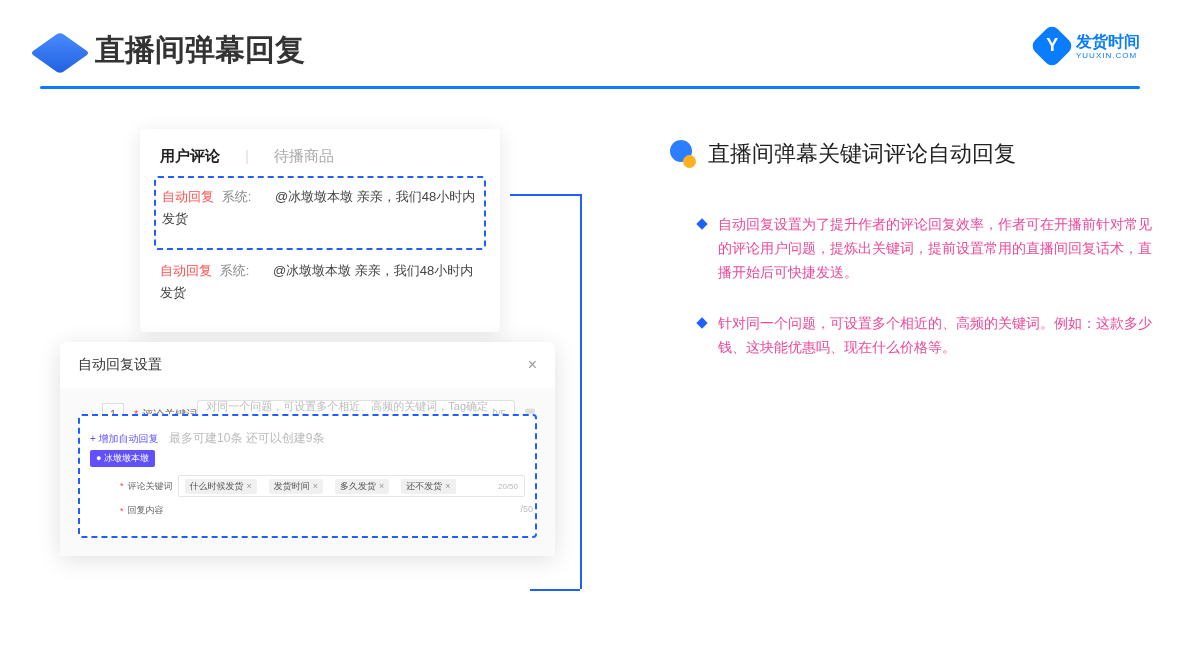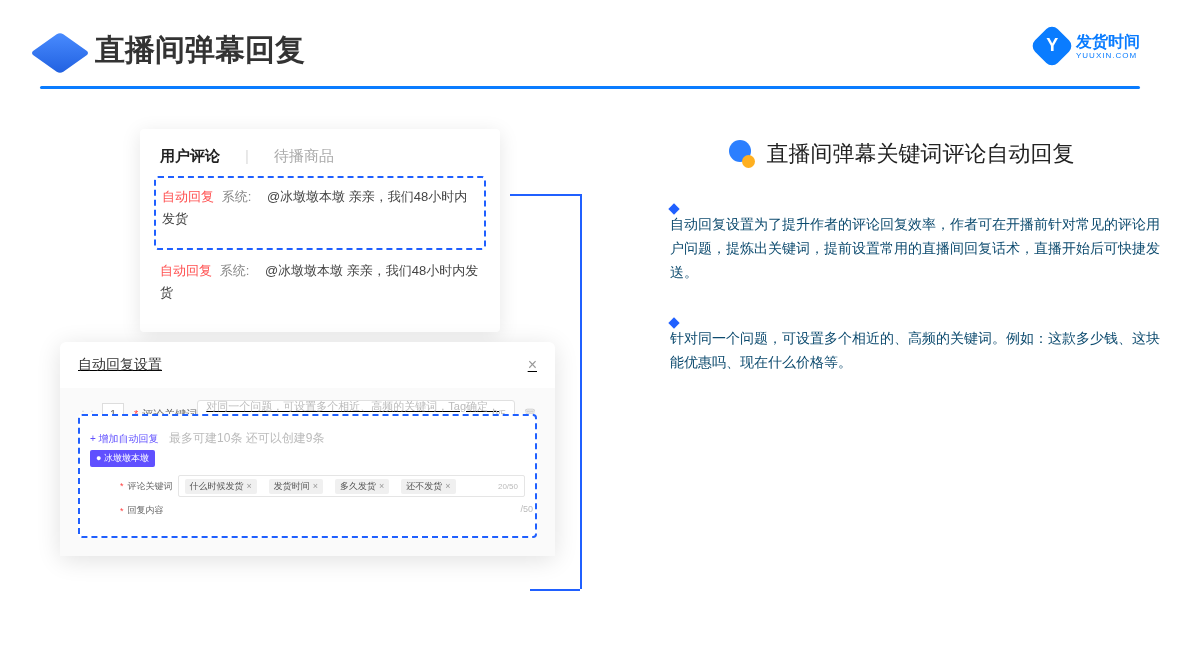--- a/index.html
+++ b/index.html
@@ -11,37 +11,37 @@
 .cube { width: 36px; height: 36px; background: linear-gradient(135deg, #4a8cff, #2060e0); transform: rotate(45deg) skew(-10deg, -10deg); border-radius: 4px; position: absolute; top: 4px; left: 2px; }
 .header-title { font-size: 30px; color: #333; font-weight: 700; }
 .brand { position: absolute; right: 40px; top: 30px; display: flex; align-items: center; }
 .brand-icon { width: 32px; height: 32px; background: #0a7cff; border-radius: 8px; transform: rotate(45deg); position: relative; margin-right: 8px; }
 .brand-icon::after { content: "Y"; position: absolute; color: #fff; font-weight: bold; font-size: 18px; transform: rotate(-45deg); top: 5px; left: 10px; }
 .brand-text { color: #0a7cff; font-size: 16px; font-weight: bold; line-height: 1; }
 .brand-sub { color: #0a7cff; font-size: 8px; letter-spacing: 1px; display: block; }
 .header-line { height: 3px; background: #0a7cff; margin: 15px 40px 0 40px; border-radius: 2px; }
 
 
-.main { display: flex; padding: 40px 19px 0 60px; gap: 80px; }
+.main { display: flex; padding: 40px 19px 0 60px; gap: 108px; }
 .left { width: 500px; position: relative; }
 .right { flex: 1; padding-top: 10px; }
 
 
 .comment-card { background: #fff; border-radius: 4px; box-shadow: 0 4px 20px rgba(0,0,0,0.1); padding: 18px 20px; width: 360px; margin-left: 80px; position: relative; }
 .tabs { display: flex; gap: 25px; margin-bottom: 18px; font-size: 15px; }
 .tab-active { font-weight: bold; color: #222; }
 .tab-inactive { color: #aaa; }
 .tab-divider { color: #ddd; }
 .comment-row { font-size: 13px; line-height: 1.7; margin-bottom: 10px; color: #444; }
 .auto-tag { color: #ff5050; margin-right: 4px; }
-.sys-tag { color: #888; margin-right: 12px; }
+.sys-tag { color: #888; margin-right: 20px; }
 .highlight-box { border: 2px dashed #2060ff; border-radius: 4px; padding: 8px 6px; margin: -8px -6px 10px -6px; }
 
 
-.modal { background: #fff; border-radius: 6px; box-shadow: 0 4px 24px rgba(0,0,0,0.12); width: 495px; position: relative; margin-top: 10px; text-decoration: underline; }
+.modal { background: #fff; border-radius: 6px; box-shadow: 0 4px 24px rgba(0,0,0,0.12); width: 495px; position: relative; margin-top: 10px; }
 .modal-header { display: flex; justify-content: space-between; padding: 14px 18px; }
 .modal-title { font-size: 14px; color: #333; }
 .modal-close { color: #999; font-size: 16px; cursor: pointer; }
 .modal-body { padding: 12px 18px 80px 18px; background: #fafafa; }
 
 .form-row { display: flex; align-items: center; margin-bottom: 10px; font-size: 11px; position: relative; }
 .index-box { width: 22px; height: 22px; border: 1px solid #ddd; background: #fff; text-align: center; line-height: 20px; font-size: 11px; color: #666; margin-right: 10px; }
 .dots { color: #ccc; margin-right: 6px; font-size: 10px; letter-spacing: -1px; }
 .req { color: #ff4040; margin-right: 4px; }
 .label { color: #666; width: 55px; }
@@ -60,27 +60,27 @@
 .ex-input { flex: 1; height: 22px; border: 1px solid #e5e5e5; border-radius: 2px; background: #fff; padding: 0 6px; display: flex; align-items: center; position: relative; font-size: 9px; color: #666; }
 .ex-counter { position: absolute; right: 6px; color: #bbb; font-size: 8px; margin-left: 48px; }
 
 
 .connector { position: absolute; border: 1px solid #2060ff; }
 .conn-h1 { top: 65px; left: 450px; width: 70px; height: 0; }
 .conn-v { top: 65px; left: 520px; width: 0; height: 395px; }
 .conn-h2 { top: 460px; left: 470px; width: 50px; height: 0; }
 
 
-.section-heading { display: flex; align-items: center; margin-bottom: 29px; justify-content: center; }
+.section-heading { display: flex; align-items: center; margin-bottom: 44px; }
 .bubble-icon { width: 28px; height: 28px; position: relative; margin-right: 12px; }
 .bubble1 { width: 22px; height: 22px; background: #2b7fff; border-radius: 50%; position: absolute; top: 0; left: 2px; }
 .bubble2 { width: 13px; height: 13px; background: #ffb020; border-radius: 50%; position: absolute; bottom: 0; right: 0; }
 .section-title { font-size: 22px; color: #222; }
 .bullet-list { list-style: none; }
-.bullet-item { display: flex; font-size: 14px; color: #0c4a6e; line-height: 1.7; margin-bottom: 28px; padding-left: 30px; flex-direction: column; }
+.bullet-item { display: flex; font-size: 14px; color: #ec4899; line-height: 1.7; margin-bottom: 28px; padding-left: 30px; }
 .diamond { width: 8px; height: 8px; background: #2060ff; transform: rotate(45deg); flex-shrink: 0; margin-right: 12px; margin-top: 7px; }
 </style>
 </head>
 <body>
 
 <div class="header">
   <div class="header-icon">
       <div class="cube"></div>
     </div>
   <div class="header-title">直播间弹幕回复</div>

